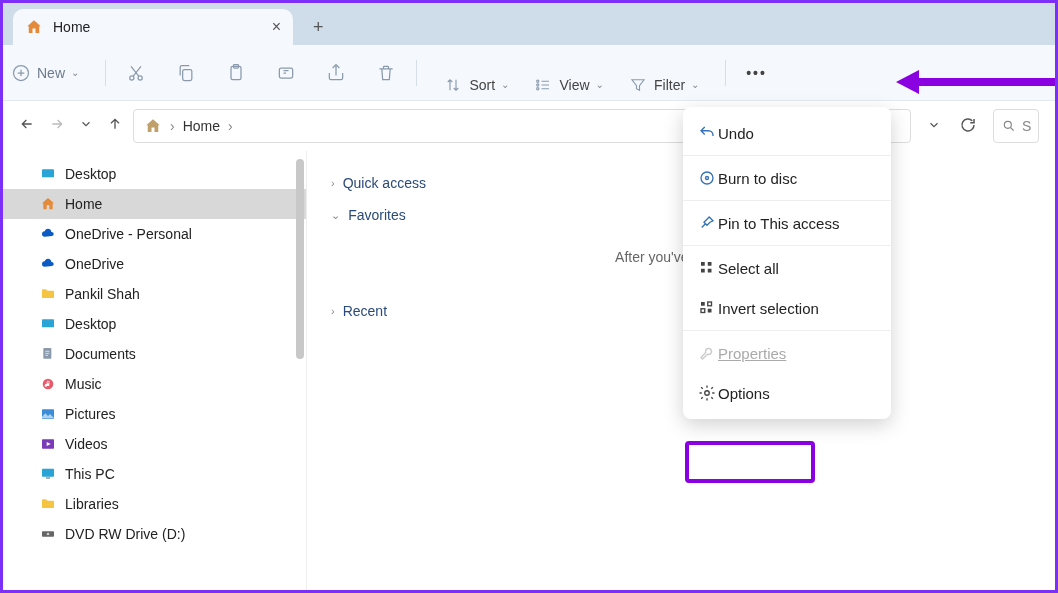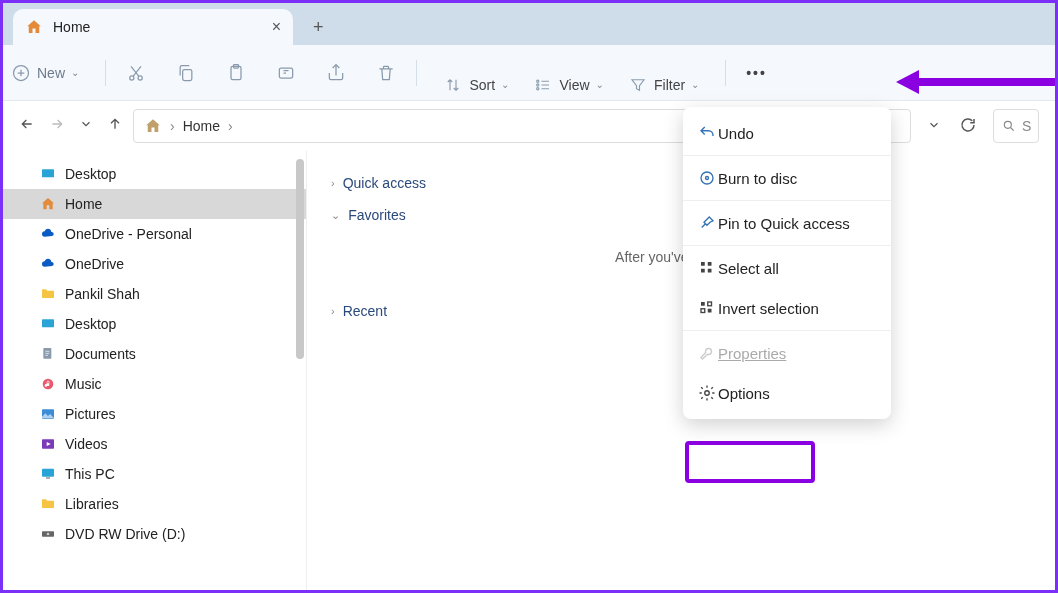--- a/index.html
+++ b/index.html
@@ -480,21 +480,21 @@
       </span>
     <span>Burn to disc</span>
   </div>
   <div class="menu-sep"></div>
   <div class="menu-item">
     <span class="mi-icon">
         <svg width="18" height="18" viewBox="0 0 24 24" fill="none" stroke="currentColor" stroke-width="1.8">
           <path d="M15 4l5 5-4 2-4 4-2-2-5 5 5-5-2-2 4-4z"></path>
         </svg>
       </span>
-    <span>Pin to Quick access</span>
+    <span>Pin to This access</span>
   </div>
   <div class="menu-sep"></div>
   <div class="menu-item">
     <span class="mi-icon" style="color:#444">
         <svg width="18" height="18" viewBox="0 0 24 24" fill="currentColor">
           <rect x="4" y="4" width="5" height="5"></rect>
           <rect x="13" y="4" width="5" height="5"></rect>
           <rect x="4" y="13" width="5" height="5"></rect>
           <rect x="13" y="13" width="5" height="5"></rect>
         </svg>

